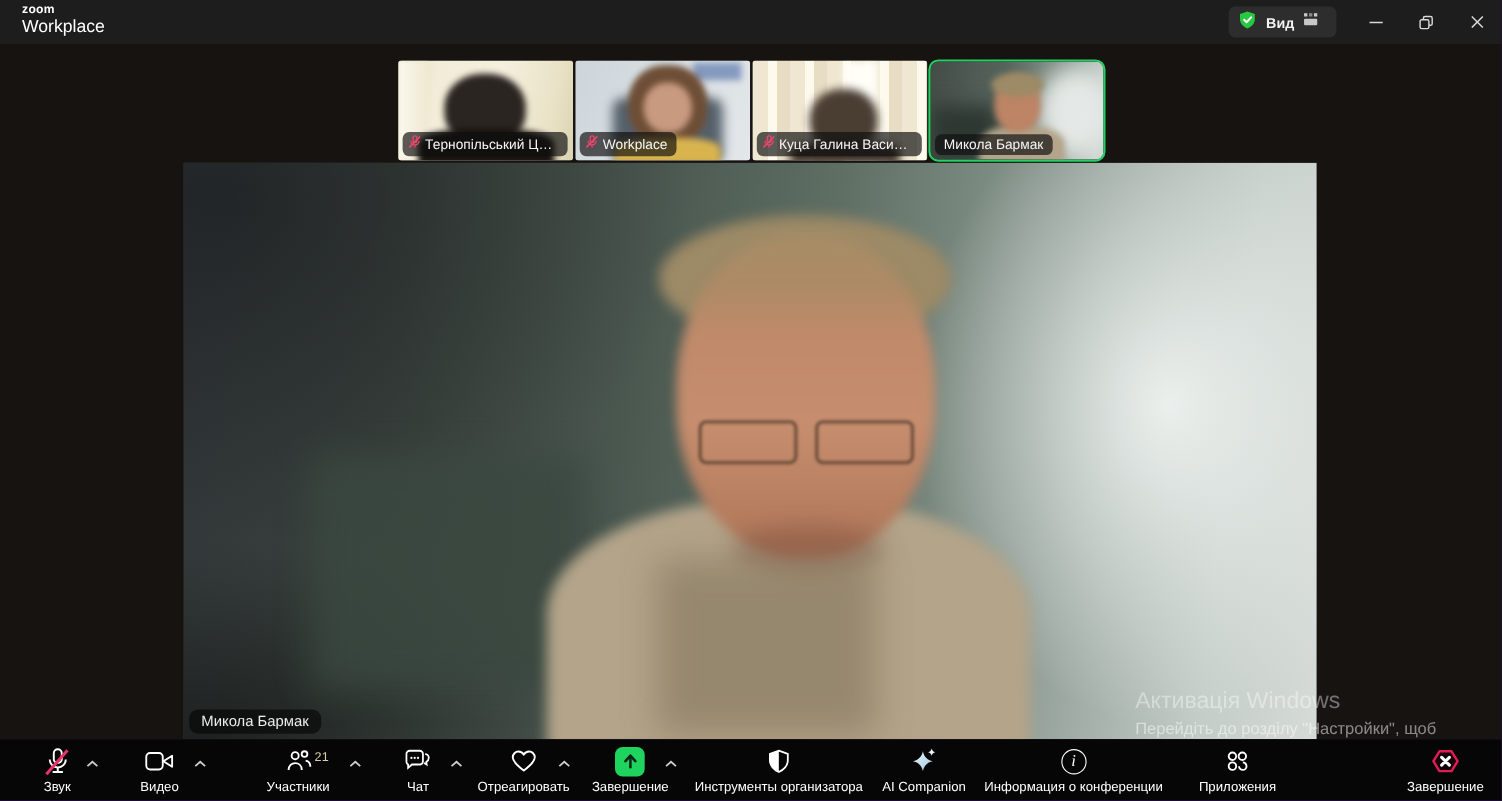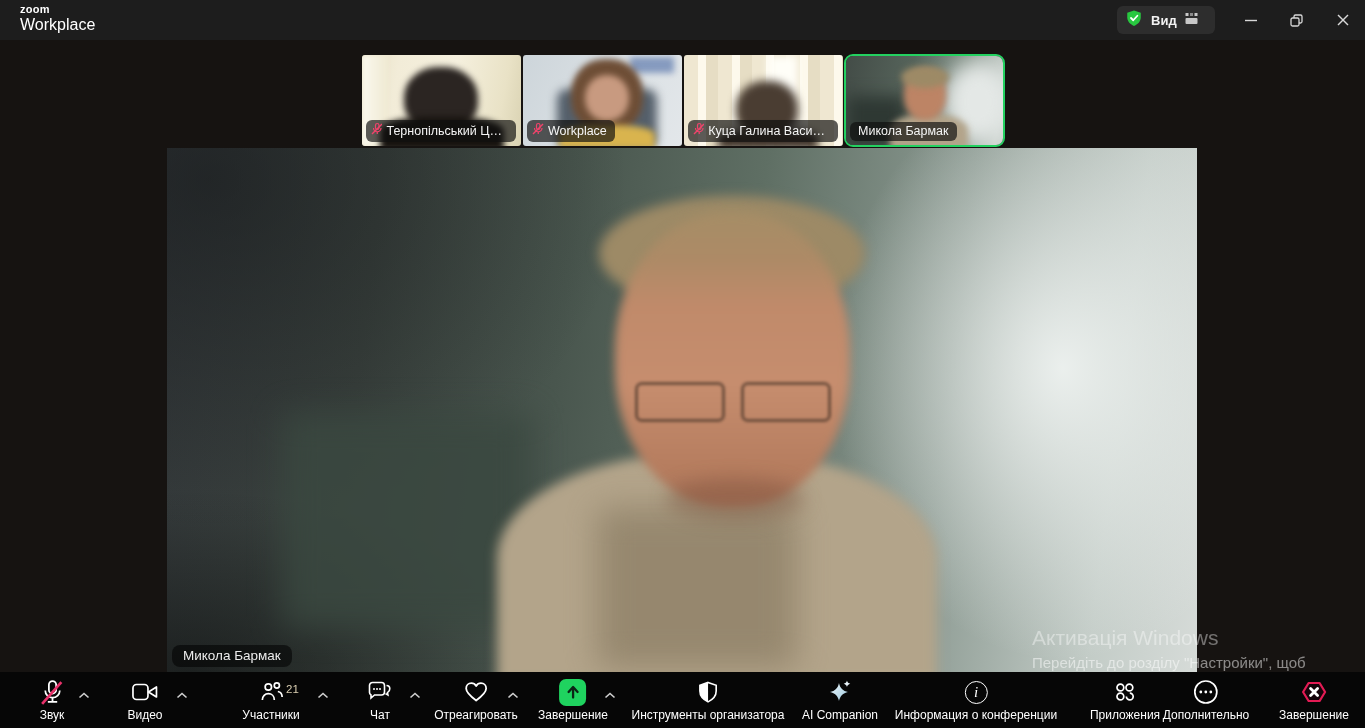--- a/index.html
+++ b/index.html
@@ -380,31 +380,20 @@
         <svg width="24" height="24" viewBox="0 0 24 24" fill="none" stroke="#fff" stroke-width="1.7">
             <circle cx="7.5" cy="7.5" r="3.4"></circle>
             <circle cx="16.5" cy="7.5" r="3.4"></circle>
             <circle cx="7.5" cy="16.5" r="3.4"></circle>
             <path d="M13.5 16.5 a3.4 3.4 0 1 0 3.4 -3.4"></path>
           </svg>
       </div>
       <div class="tb-label">Приложения</div>
     </div>
 
-    <div class="tb-item" style="left:1206px">
-      <div class="tb-icon">
-        <svg width="26" height="26" viewBox="0 0 26 26" fill="none">
-            <circle cx="13" cy="13" r="11" stroke="#fff" stroke-width="1.7"></circle>
-            <circle cx="8" cy="13" r="1.4" fill="#fff"></circle>
-            <circle cx="13" cy="13" r="1.4" fill="#fff"></circle>
-            <circle cx="18" cy="13" r="1.4" fill="#fff"></circle>
-          </svg>
-      </div>
-      <div class="tb-label">Дополнительно</div>
-    </div>
 
     <div class="tb-item" style="left:1314px">
       <div class="tb-icon">
         <svg width="28" height="26" viewBox="0 0 28 26">
             <polygon points="8.5,4 19.5,4 25,13 19.5,22 8.5,22 3,13" fill="#14040a" stroke="#e31b54" stroke-width="2.2" stroke-linejoin="round"></polygon>
             <path d="M10.5 9.5 L17.5 16.5 M17.5 9.5 L10.5 16.5" stroke="#fff" stroke-width="2.8" stroke-linecap="round"></path>
           </svg>
       </div>
       <div class="tb-label">Завершение</div>
     </div>

